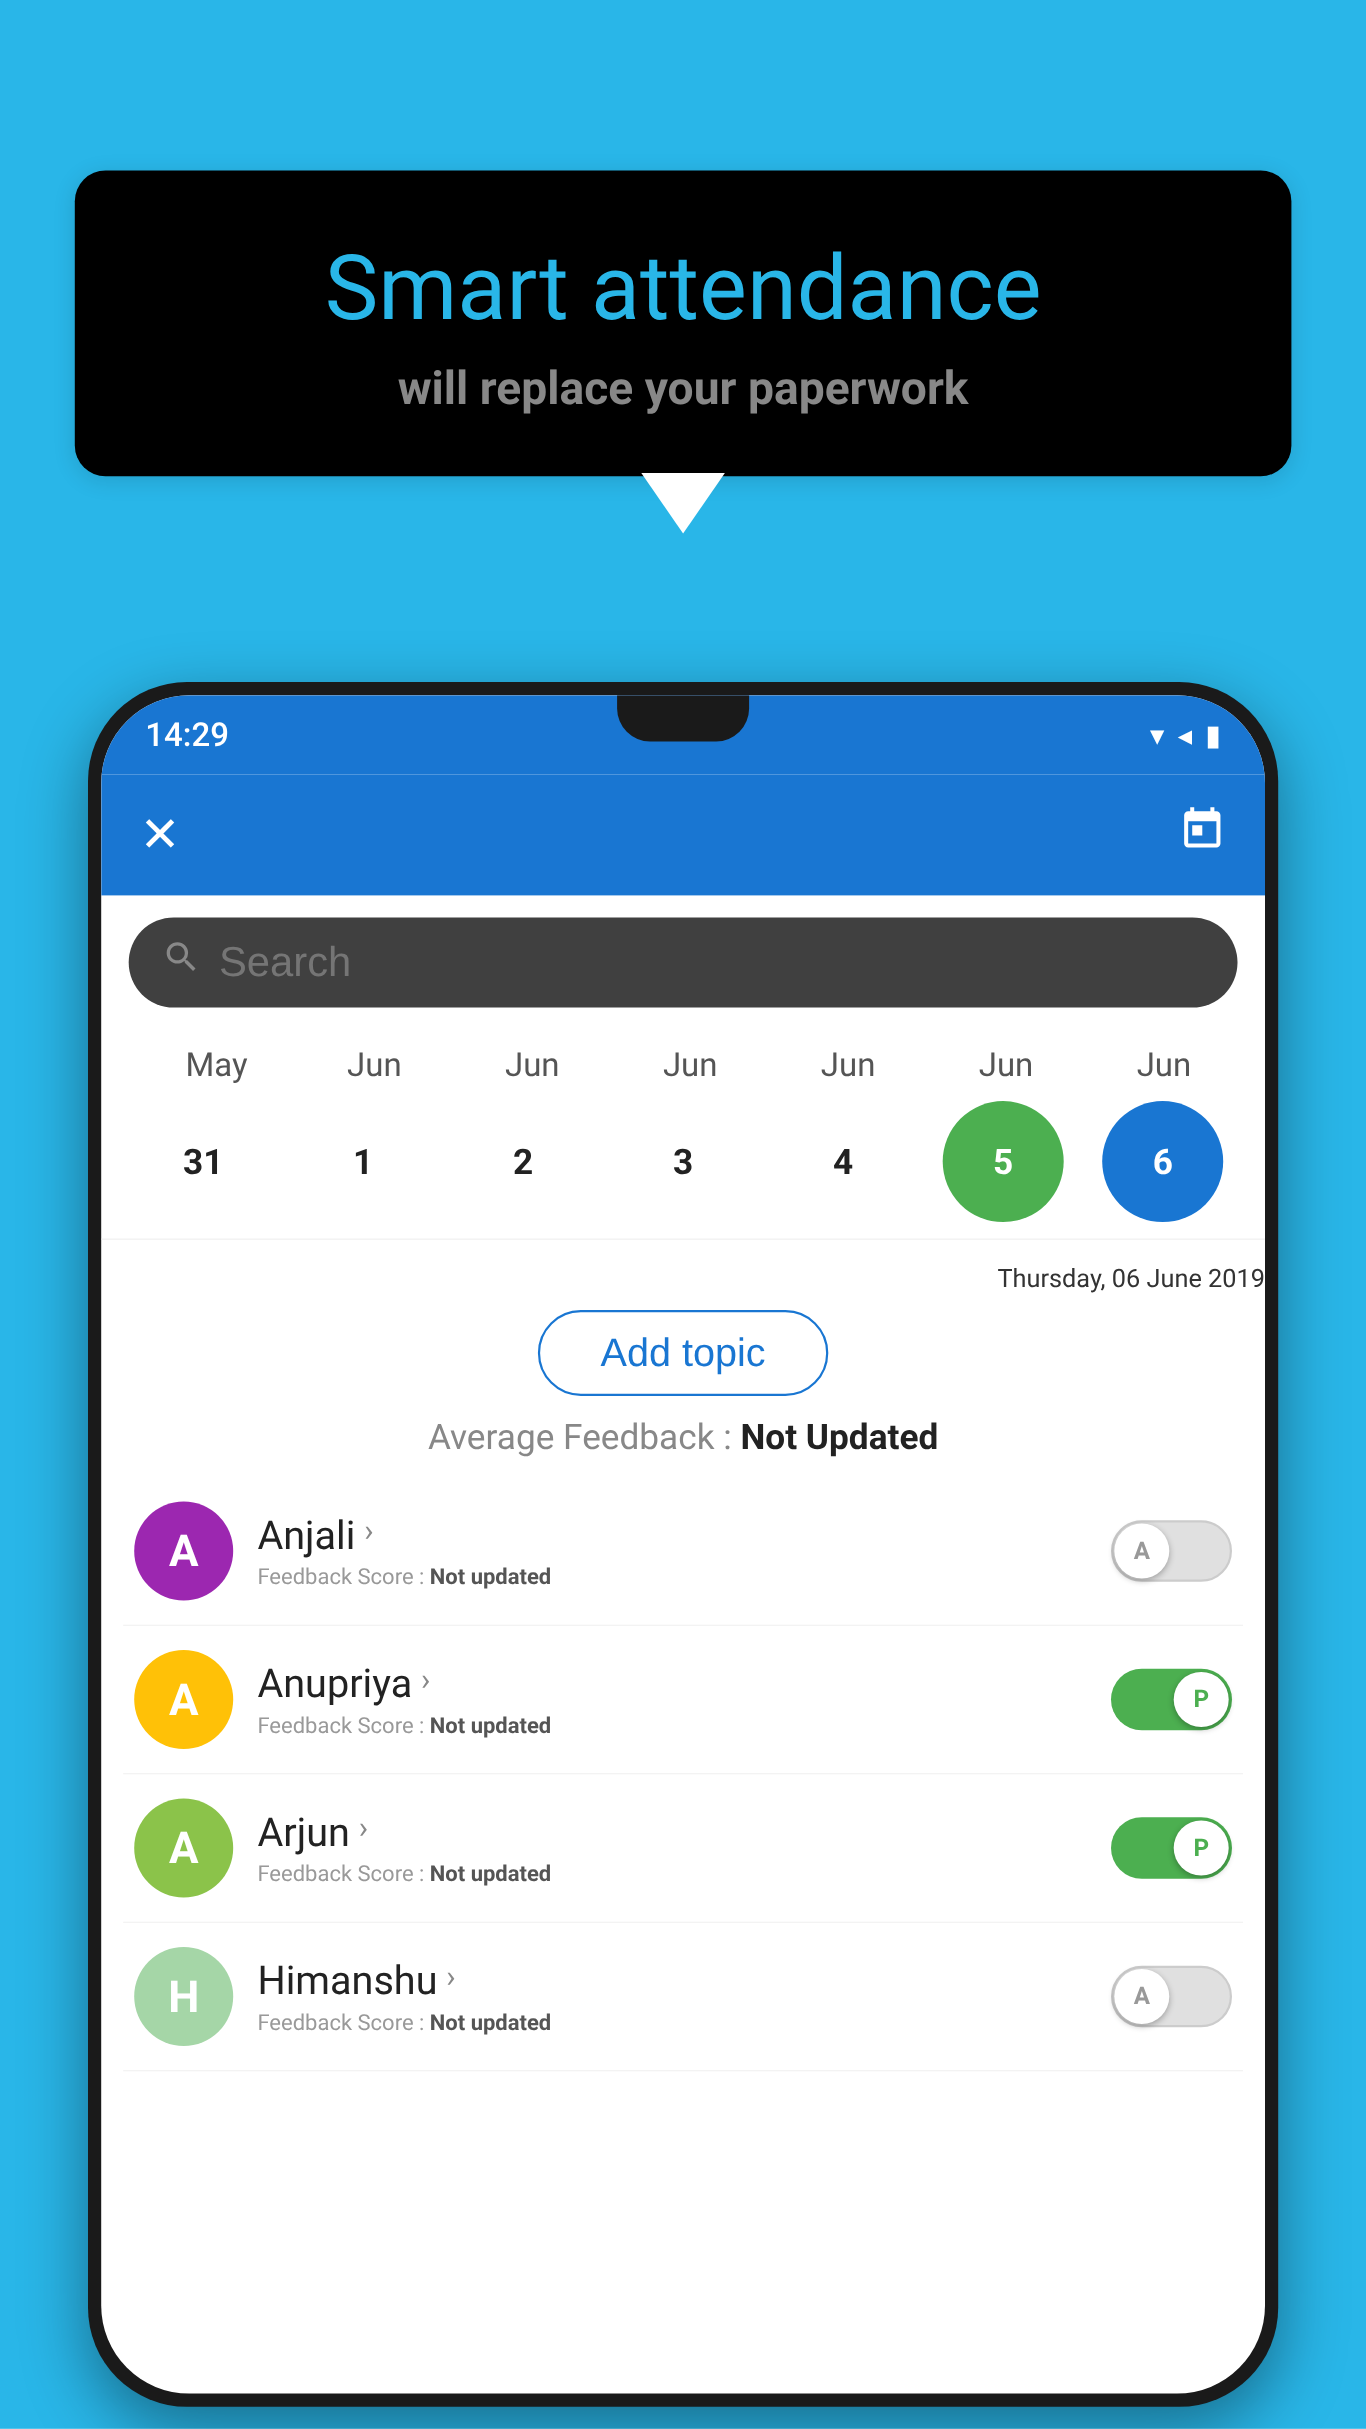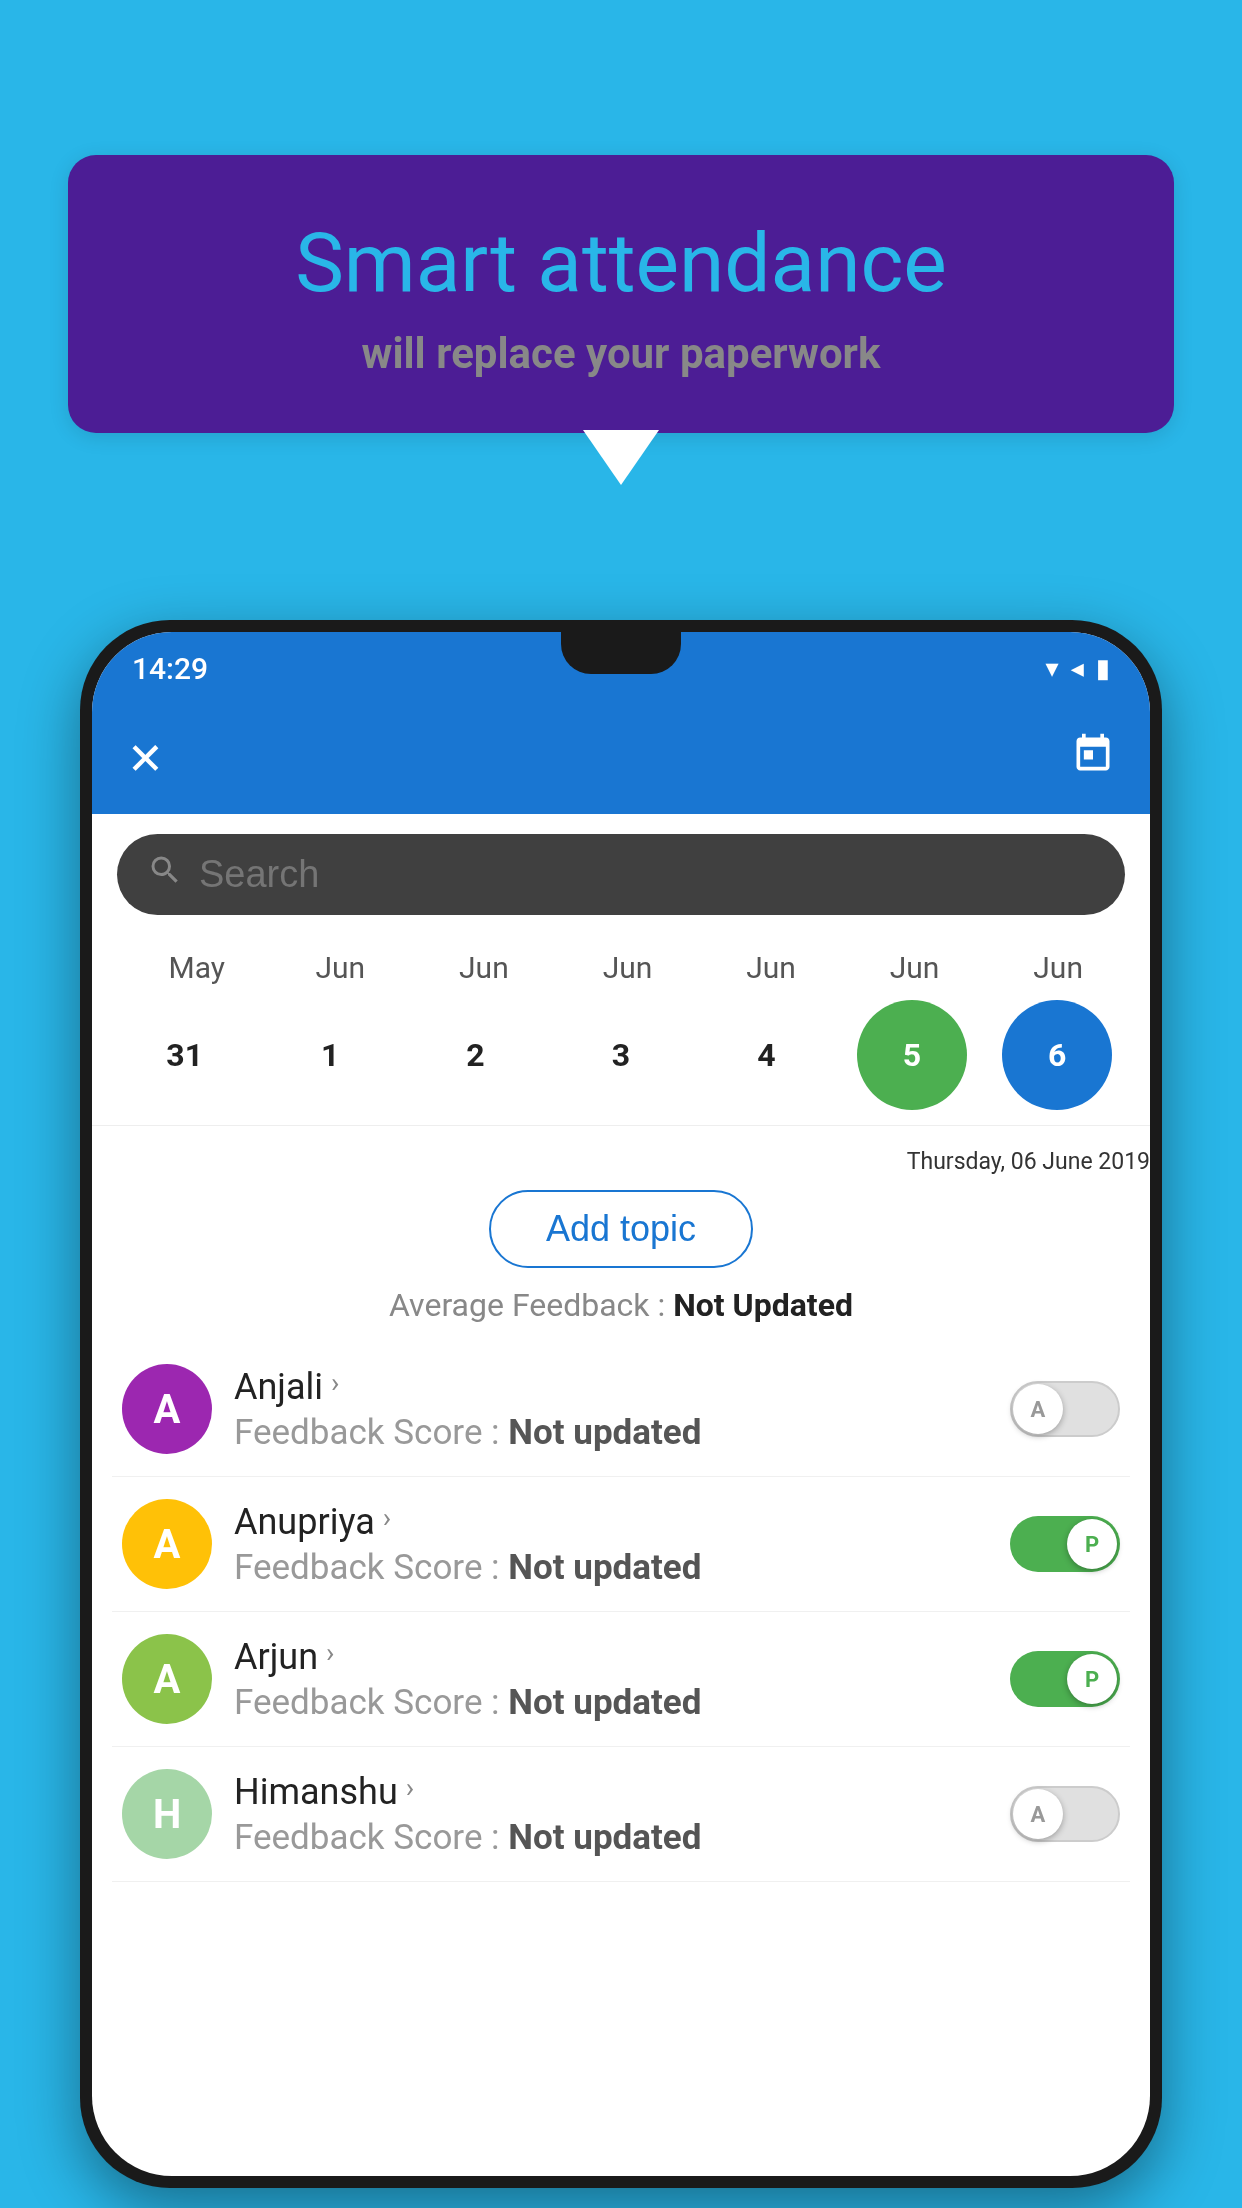--- a/index.html
+++ b/index.html
@@ -15,21 +15,21 @@
 
     
     .speech-bubble-container {
       position: absolute;
       top: 155px;
       left: 68px;
       right: 68px;
     }
 
     .speech-bubble {
-      background: #4c1d95;
+      background: #000000;
       border-radius: 28px;
       padding: 60px 50px 55px;
       text-align: center;
       box-shadow: 0 4px 20px rgba(0,0,0,0.12);
       position: relative;
     }
 
     .speech-bubble::after {
       content: '';
       position: absolute;
@@ -291,21 +291,21 @@
       align-items: flex-start;
       gap: 8px;
     }
 
     .student-name .chevron {
       color: #888;
       font-size: 28px;
     }
 
     .student-feedback {
-      font-size: 35px;
+      font-size: 20px;
       color: #999;
       margin-top: 4px;
     }
 
     .student-feedback strong {
       color: #555;
     }
 
     
     .toggle-container {

